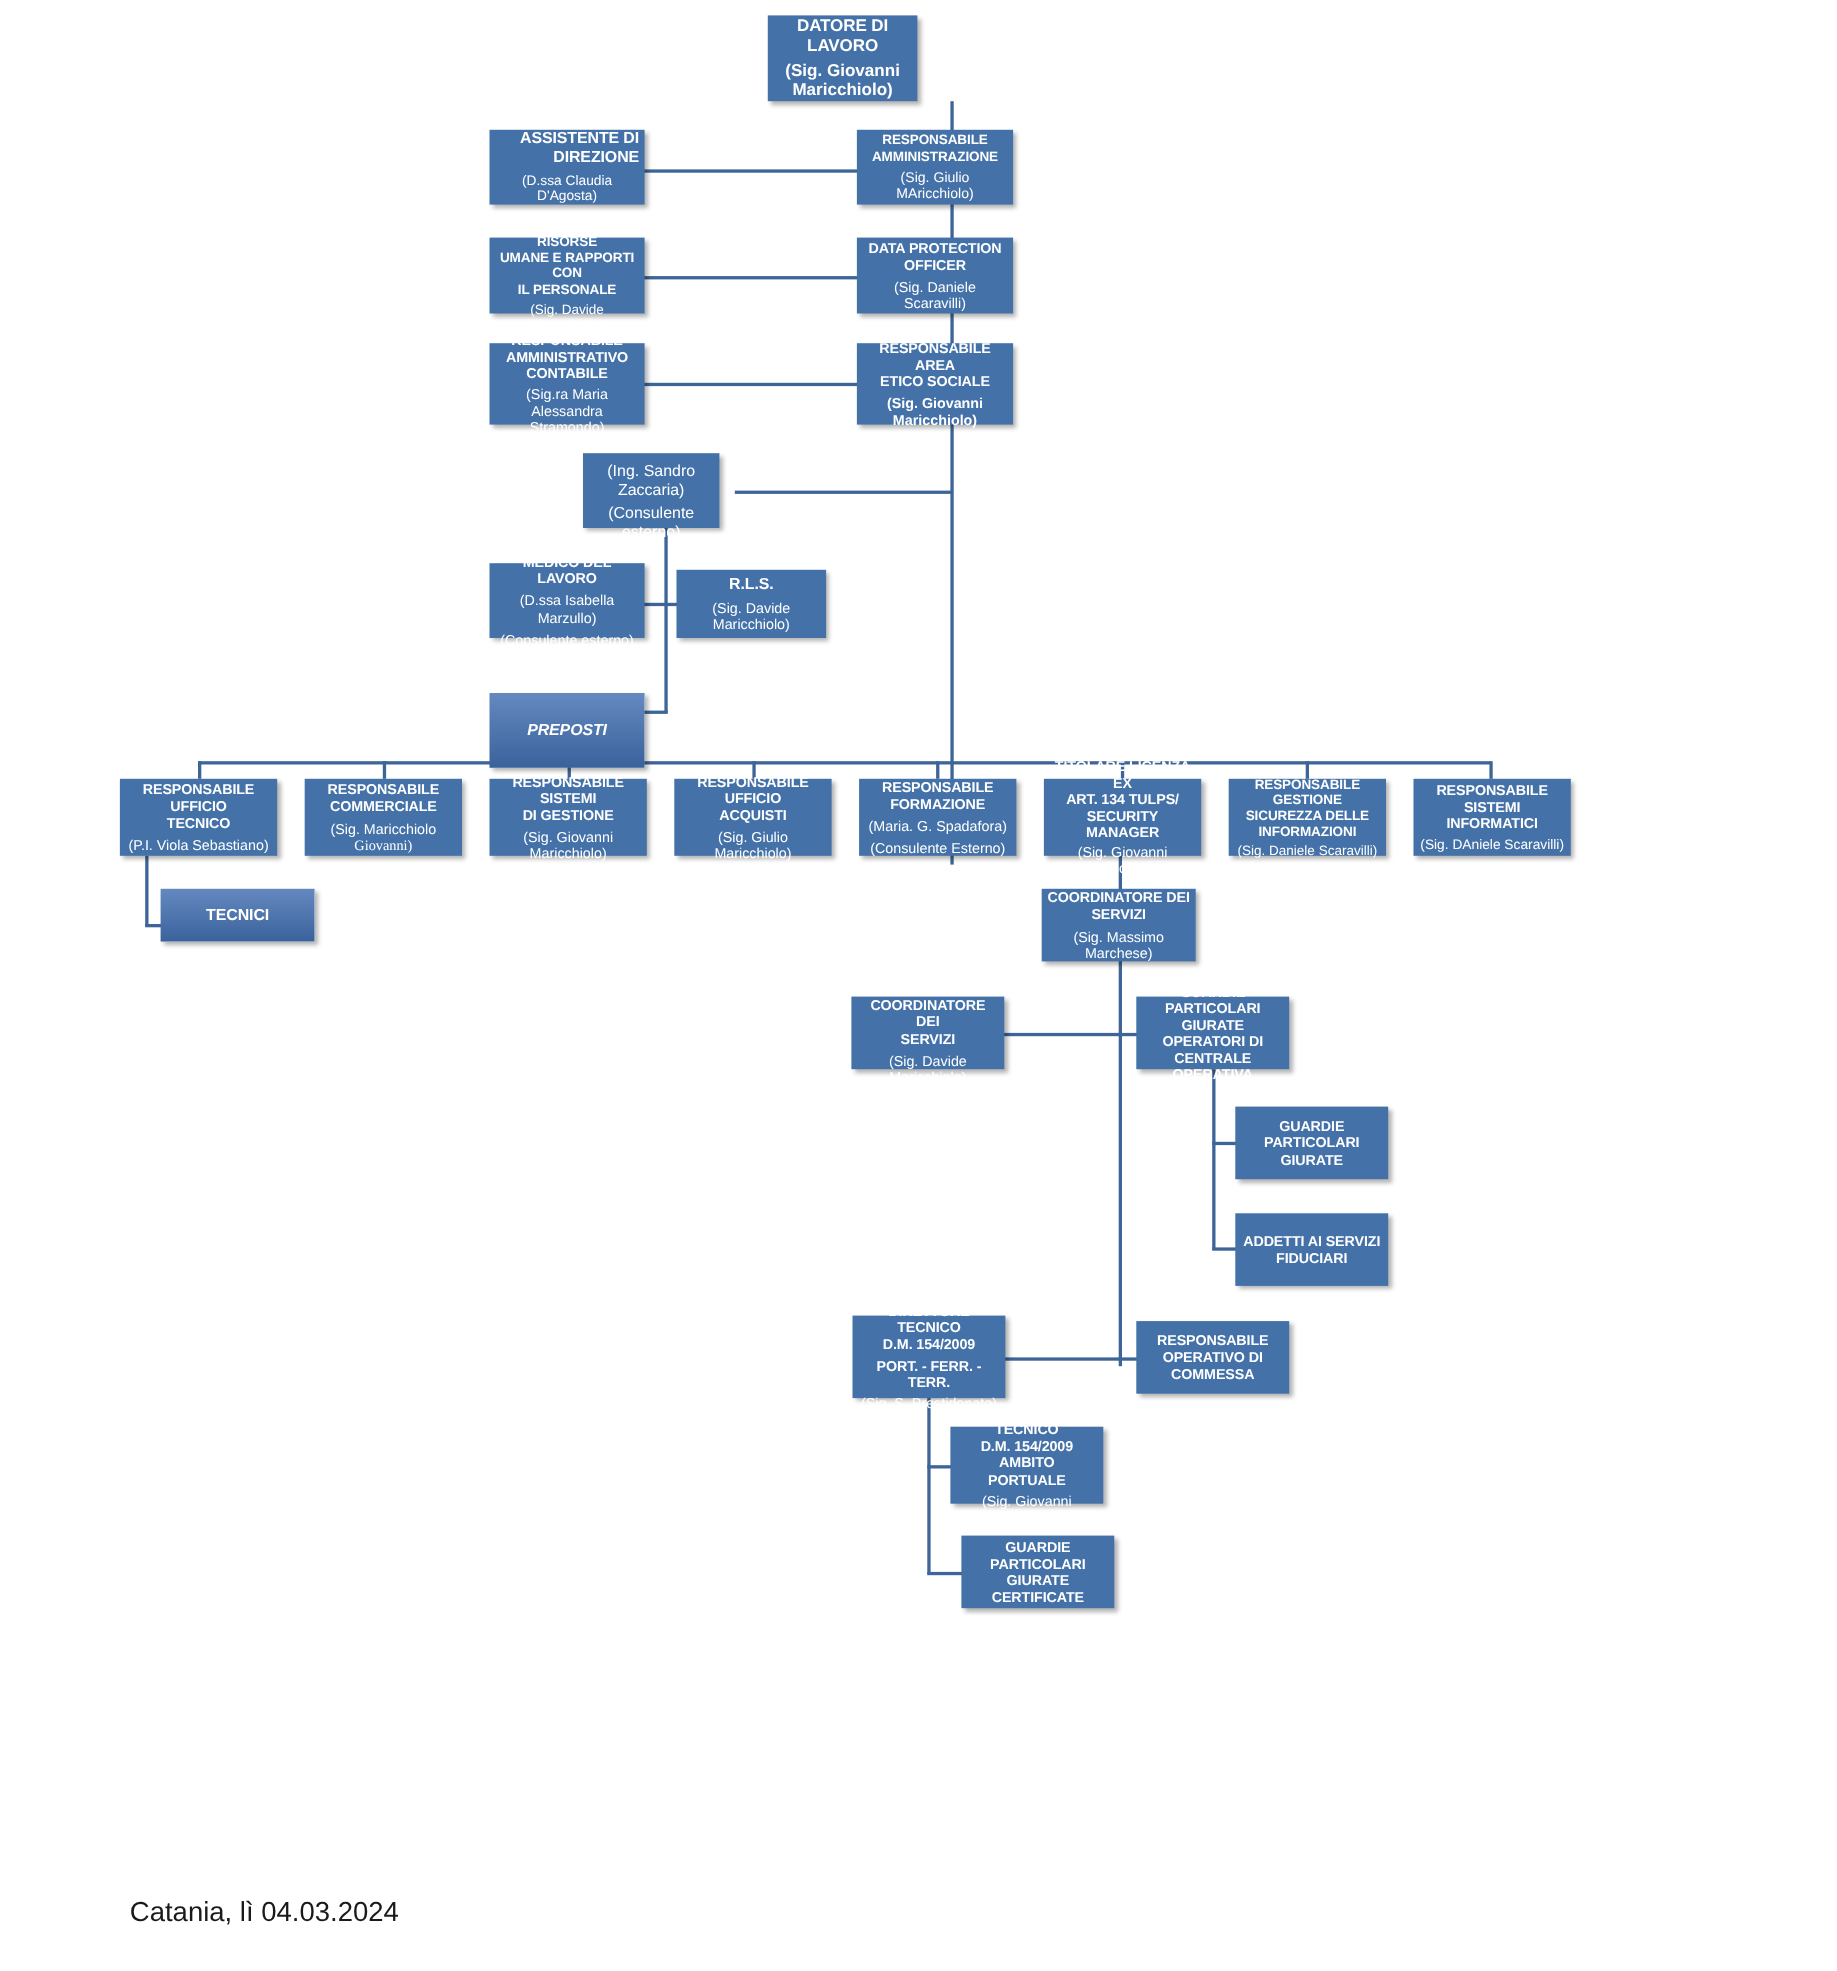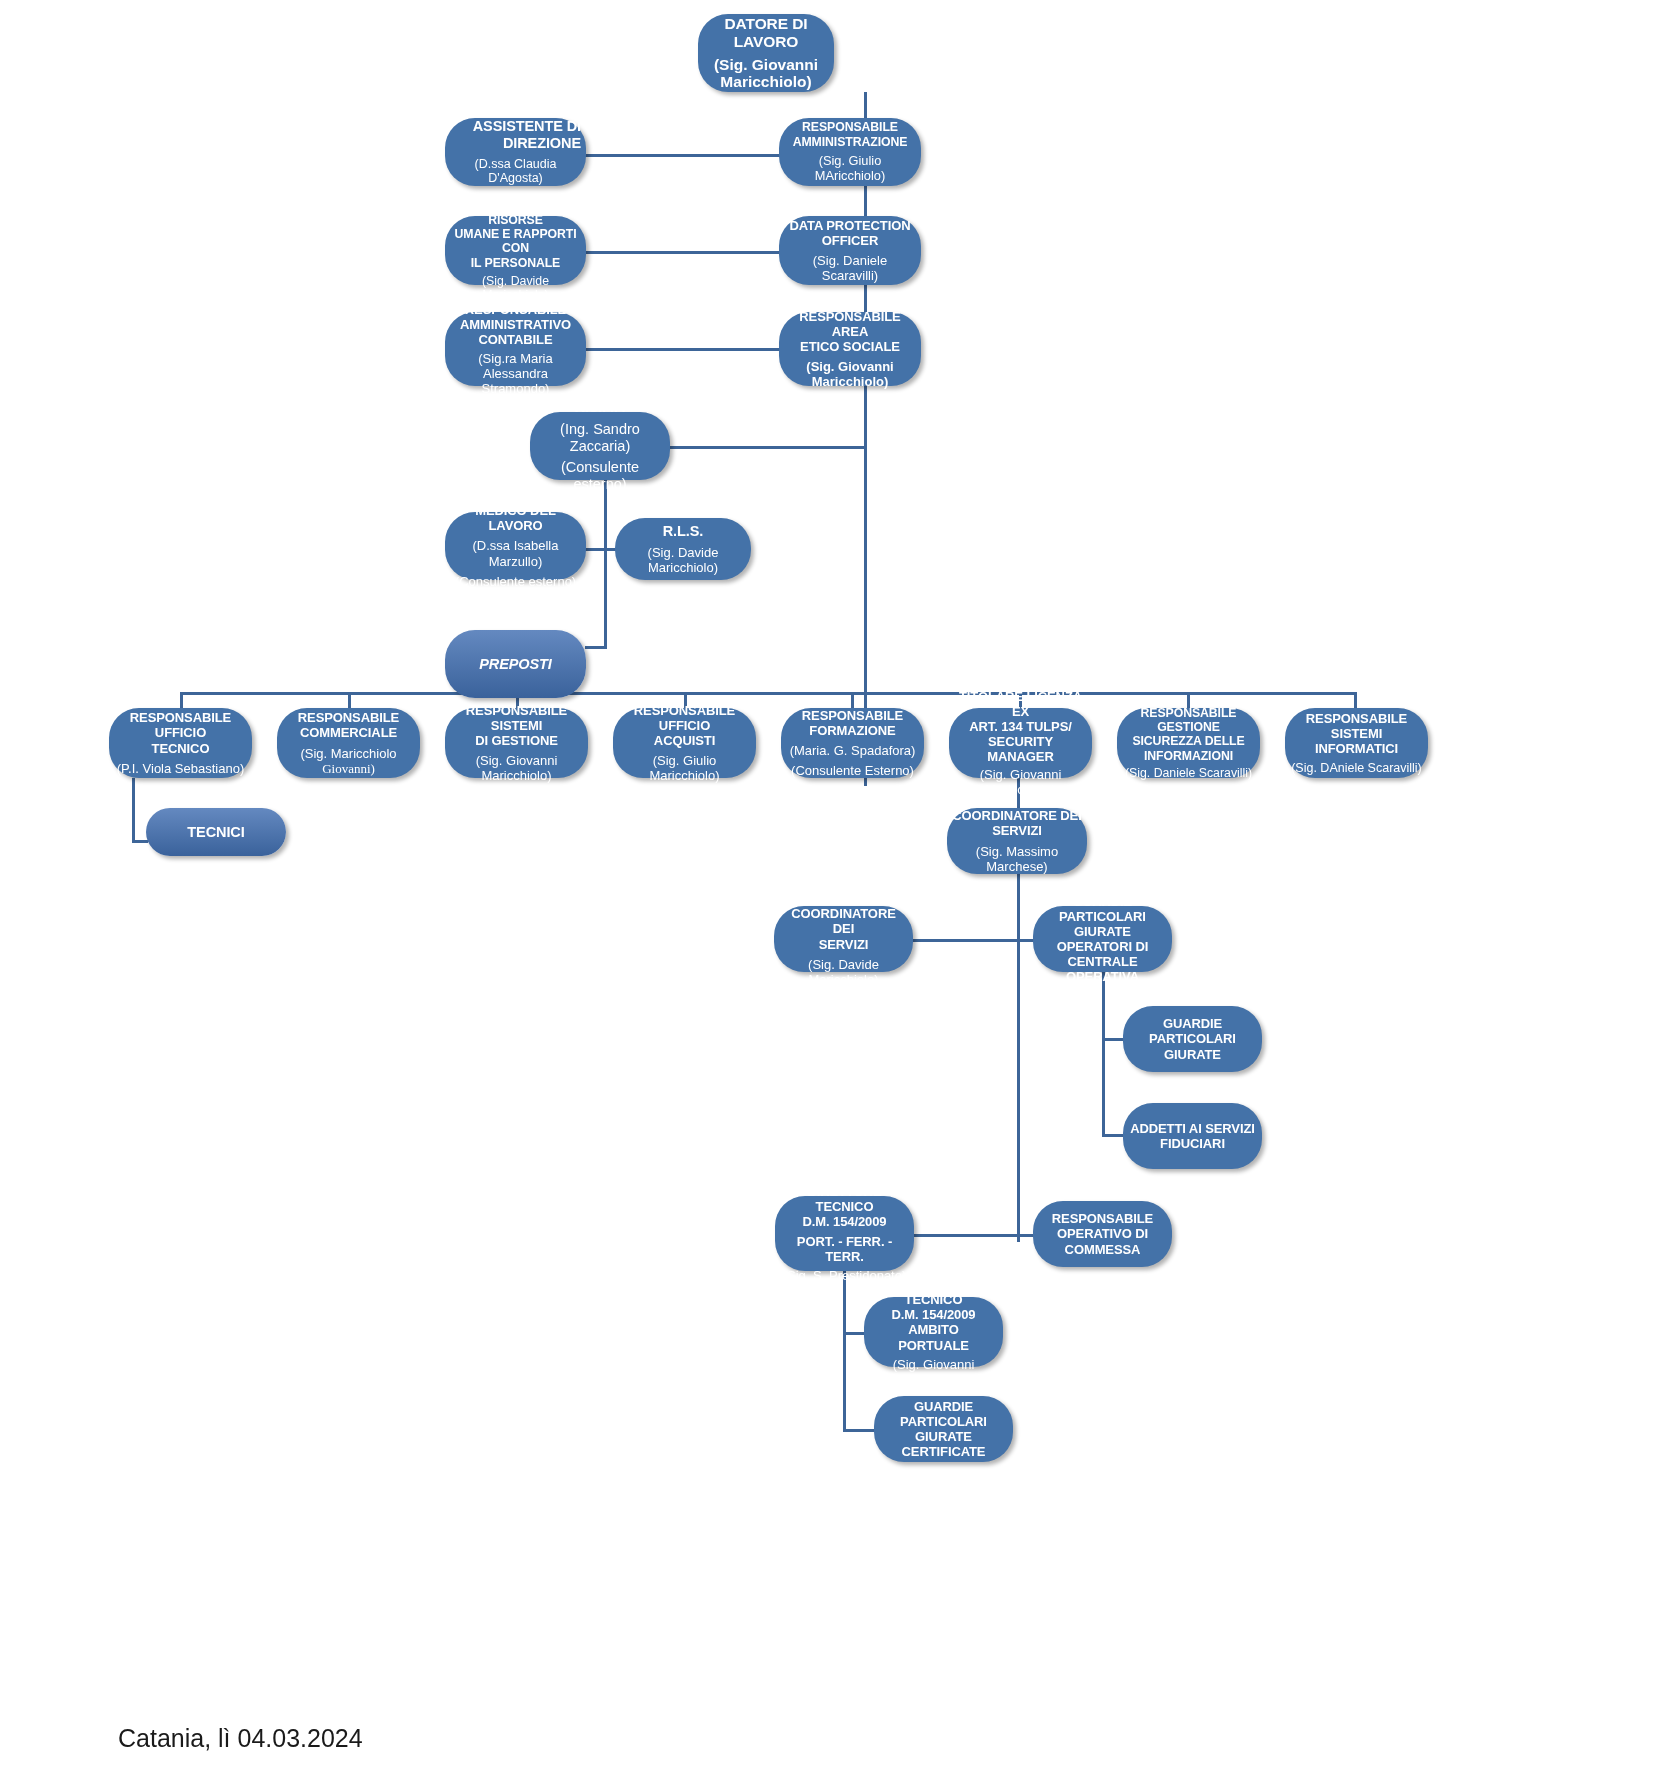--- a/index.html
+++ b/index.html
@@ -32,21 +32,20 @@
     background: #4472A8;
     color: #ffffff;
     display: flex;
     flex-direction: column;
     align-items: center;
     justify-content: center;
     text-align: center;
     padding: 4px 5px;
     box-shadow: 3px 3px 4px rgba(0,0,0,0.30);
     line-height: 1.16;
-    border-radius: 30px;
   }
   .node.grad {
     background: linear-gradient(180deg, #6489C0 0%, #3A629B 100%);
   }
   .node .title {
     font-weight: bold;
     font-size: 13.5px;
     letter-spacing: -0.1px;
   }
   .node .sub {
@@ -170,21 +169,21 @@
     <div class="sub">(Sig. Daniele Scaravilli)</div>
   </div>
 
   <div class="node t13" style="left:779px; top:312px; width:142px; height:74px;">
     <div class="title">RESPONSABILE AREA</div>
     <div class="title">ETICO SOCIALE</div>
     <div class="sub bold">(Sig. Giovanni</div>
     <div class="sub bold" style="margin-top:0;">Maricchiolo)</div>
   </div>
 
-  <div class="node t14" style="left:530px; top:412px; width:140px; height:68px;">
+  <div class="node t14" style="left:530px; top:412px; width:124px; height:68px;">
     <div class="title">R.S.P.P.</div>
     <div class="sub">(Ing. Sandro Zaccaria)</div>
     <div class="sub">(Consulente esterno)</div>
   </div>
 
   <div class="node t13" style="left:445px; top:512px; width:141px; height:68px;">
     <div class="title">MEDICO DEL LAVORO</div>
     <div class="sub">(D.ssa Isabella Marzullo)</div>
     <div class="sub">(Consulente esterno)</div>
   </div>

